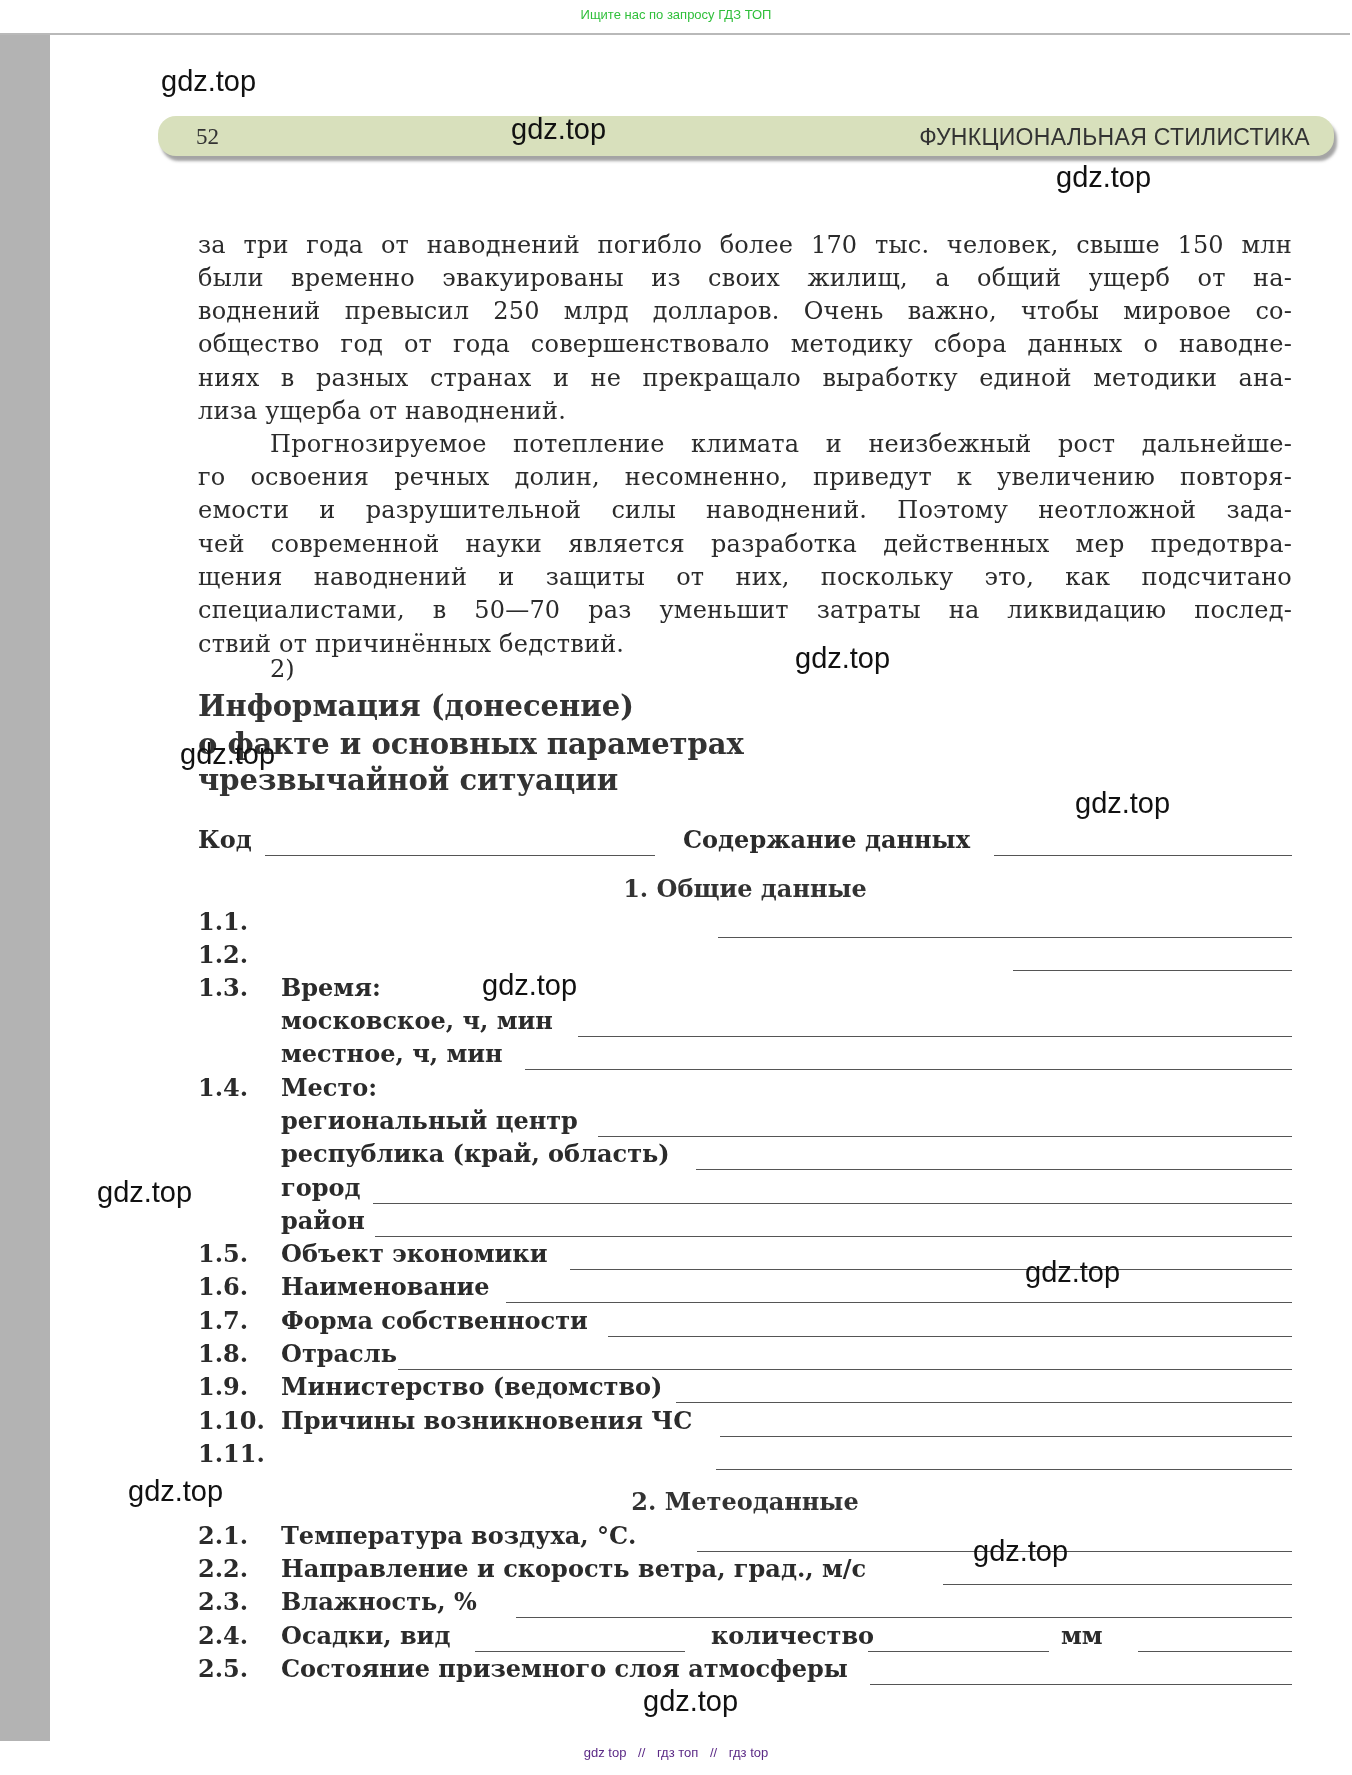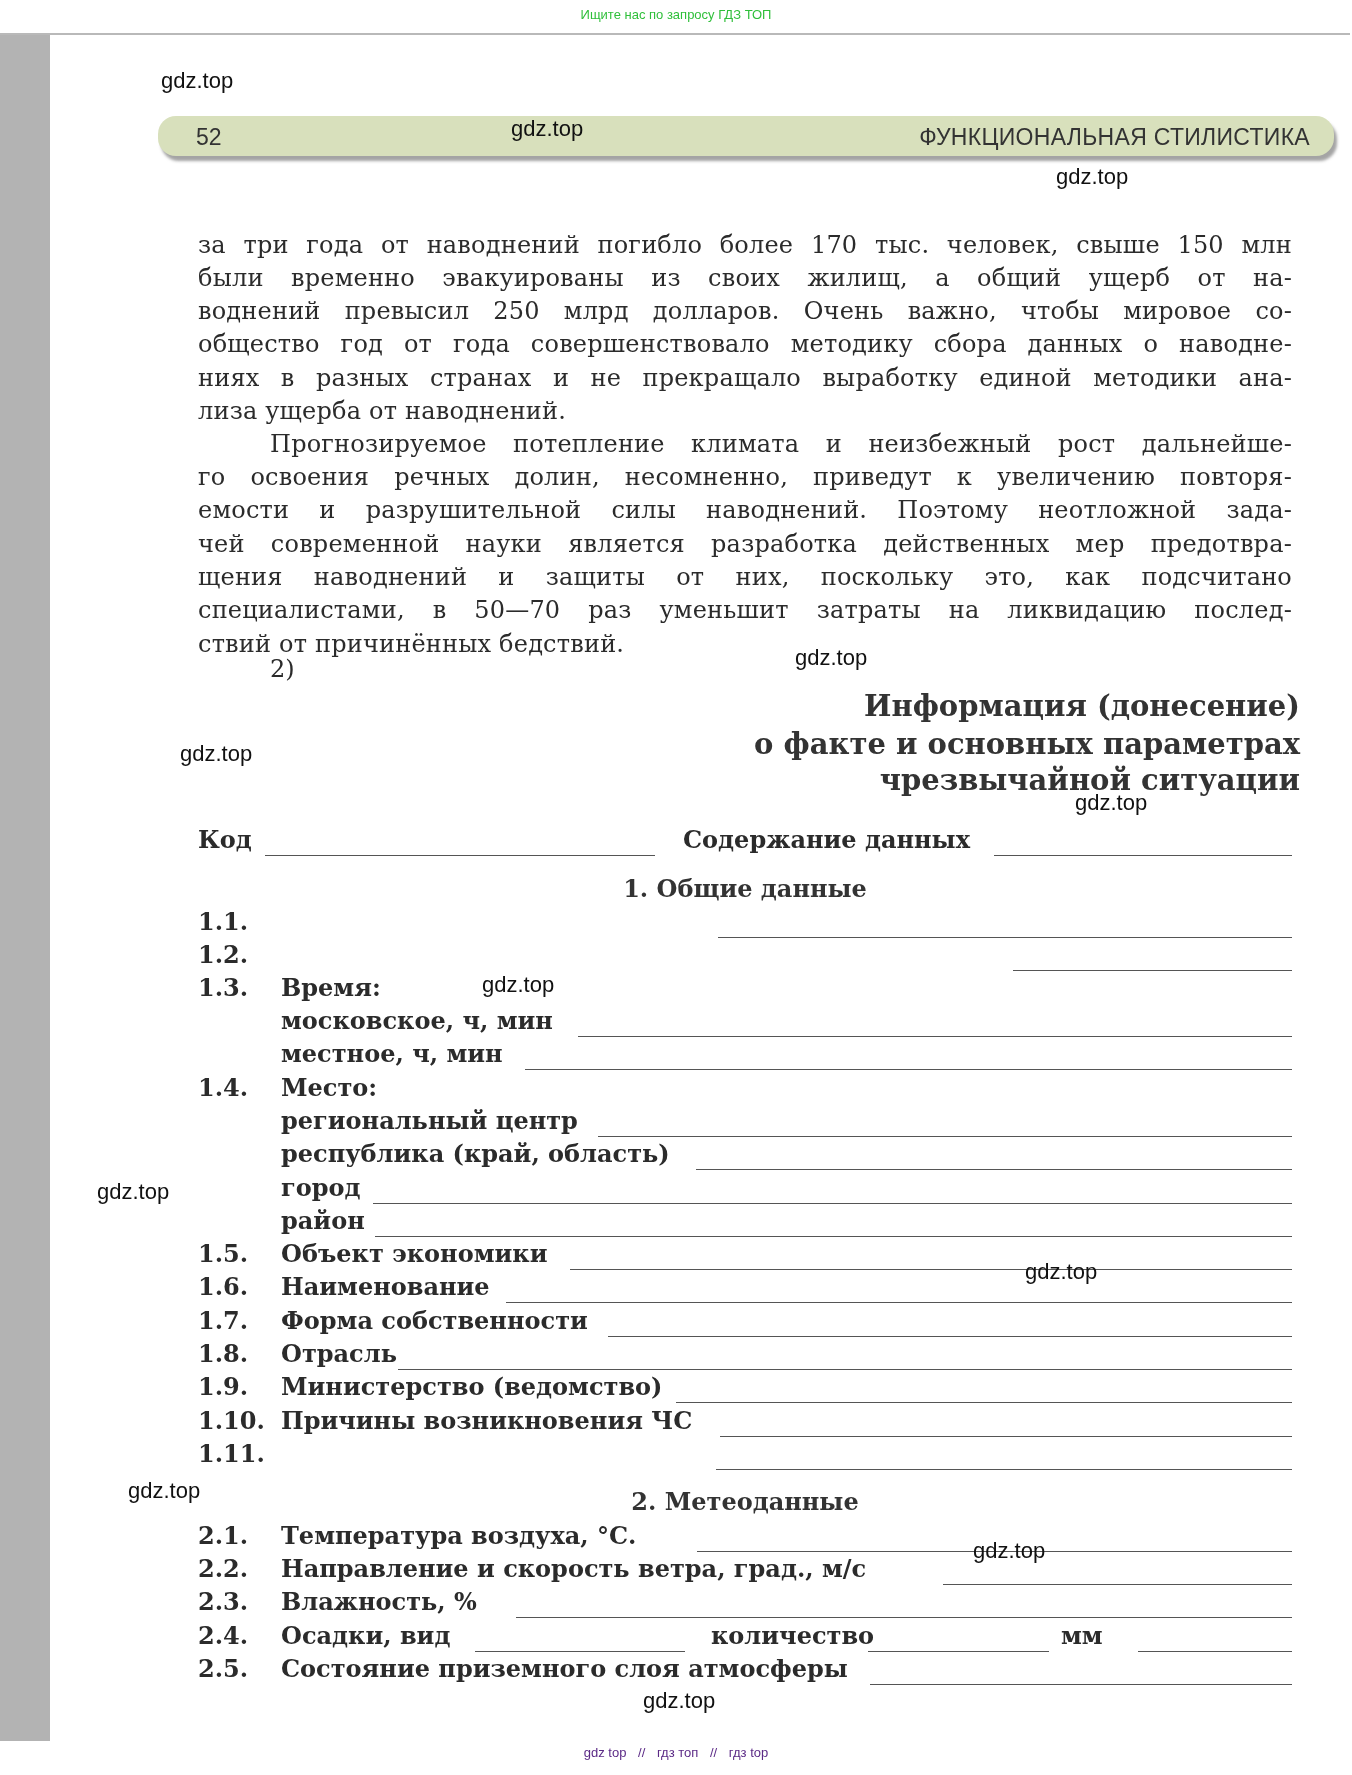--- a/index.html
+++ b/index.html
@@ -21,47 +21,47 @@
     font-family: "Liberation Sans", sans-serif; font-size: 13px; color: #5b2a86;
   }
   .bottom-links span { margin: 0 4px; }
 
   .header-bar {
     position: absolute; left: 158px; top: 116px; width: 1176px; height: 40px;
     background: #d8e0bc; border-radius: 18px;
     box-shadow: 3px 5px 3px rgba(90,90,90,0.55);
     font-family: "Liberation Sans", sans-serif; color: #333;
   }
-  .header-bar .page-num { position: absolute; left: 38px; top: 8px; font-size: 23px; }
+  .header-bar .page-num { position: absolute; left: 38px; top: 8px; font-size: 23px; font-family: Liberation Serif, serif; }
   .header-bar .section-title { position: absolute; right: 24px; top: 8px; font-size: 23px; letter-spacing: 0.3px; }
 
   .para-line {
     position: absolute; left: 198px; width: 1094px; font-size: 24px; line-height: 28px;
     text-align: justify; text-align-last: justify; white-space: nowrap;
     letter-spacing: 0.2px;
     margin-top: 35px;
   }
   .para-line.last { text-align-last: left; }
 
   .item-marker { position: absolute; left: 270px; font-size: 24px; line-height: 28px; }
   .doc-title {
-    position: absolute; left: 206px; width: 1094px; text-align: right;
+    position: absolute; left: 198px; width: 1094px; text-align: left;
     font-size: 29px; font-weight: bold; line-height: 34px; color: #333;
   }
   .section-head {
     position: absolute; left: 198px; width: 1094px; text-align: center;
     font-size: 24px; font-weight: bold; line-height: 28px; color: #333;
   }
   .form-row { position: absolute; left: 198px; width: 1094px; height: 30px; font-size: 24px; line-height: 28px; font-weight: bold; }
   .form-row .num { position: absolute; left: 0; top: 0; }
   .form-row .lbl { position: absolute; left: 83px; top: 0; white-space: nowrap; }
   .fill-line { position: absolute; height: 0; border-bottom: 1.6px solid #555; top: 29px; }
 
   .wm {
-    position: absolute; font-family: "Liberation Sans", sans-serif; font-size: 22px;
+    position: absolute; font-family: "Liberation Sans", sans-serif; font-size: 29px;
     color: #111; line-height: 32px; white-space: nowrap;
   }
 </style>
 </head>
 <body>
 
 <div class="top-banner">Ищите нас по запросу ГДЗ ТОП</div>
 <div class="top-rule"></div>
 <div class="side-bar"></div>
 

